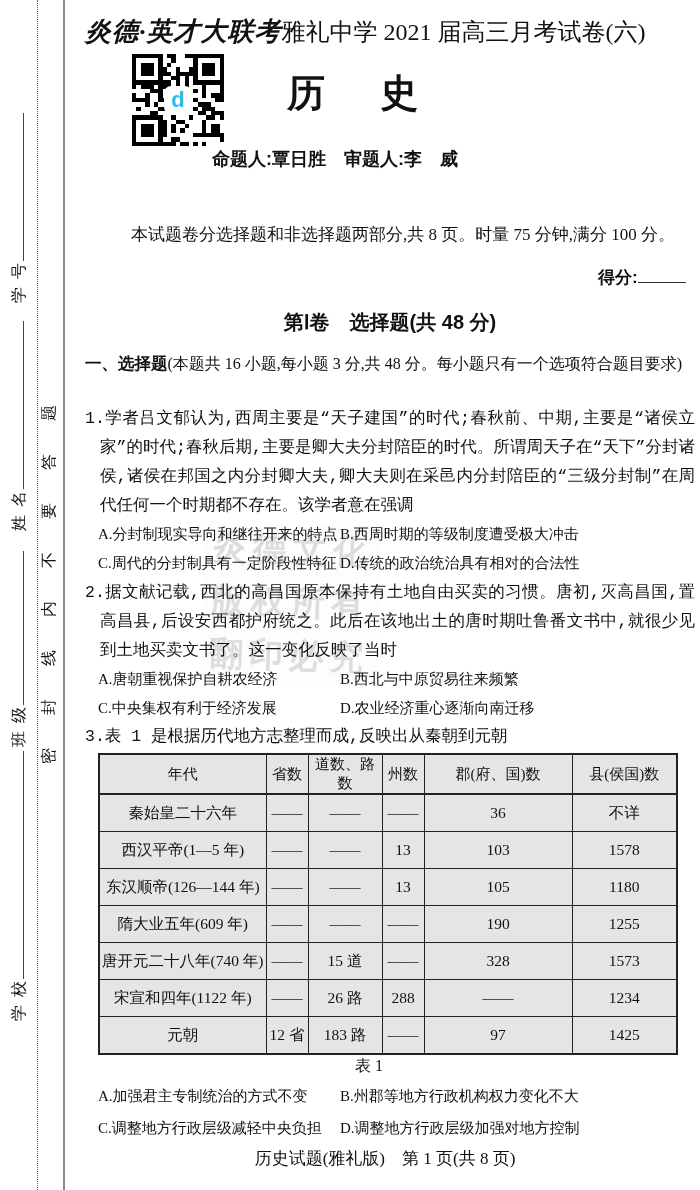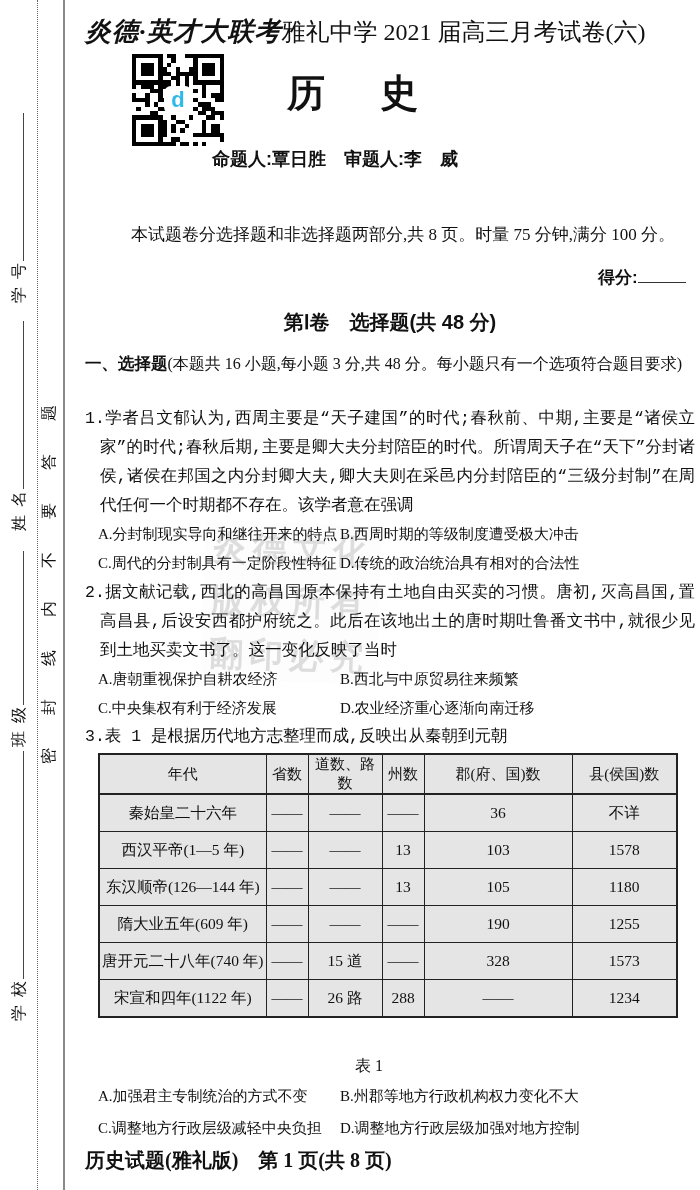--- a/index.html
+++ b/index.html
@@ -64,21 +64,21 @@
 
   
   .dtable { position:absolute; left:98px; top:753px; width:578px; border-collapse:collapse;
             table-layout:fixed; font-size:15.5px; background:#e5e5e5; z-index:1; border:2px solid #222; }
   .dtable th, .dtable td { border:1px solid #222; text-align:center; vertical-align:middle;
                            height:36px; padding:0 1px; font-weight:normal; overflow:hidden; }
   .dtable thead th { border-bottom:2px solid #222; font-size:15px; }
   .caption { left:80px; top:1056px; width:578px; text-align:center; font-size:16px; }
 
   
-  .footer { left:85px; top:1147px; width:600px; font-size:20px;font-weight:bold; }
+  .footer { left:85px; top:1147px; width:600px; text-align:center; font-size:17px; }
 </style>
 </head>
 <body>
 
 <div class="abs watermark">
   <div>炎德文化</div>
   <div>版权所有</div>
   <div>翻印必究</div>
 </div>
 
@@ -322,20 +322,28 @@
         <td>1573</td>
     </tr>
     <tr>
       <td>宋宣和四年(1122 年)</td>
         <td>——</td>
         <td>26 路</td>
         <td>288</td>
         <td>——</td>
         <td>1234</td>
     </tr>
+    <tr>
+      <td>元朝</td>
+        <td>12 省</td>
+        <td>183 路</td>
+        <td>——</td>
+        <td>97</td>
+        <td>1425</td>
+    </tr>
   </tbody>
 </table>
 
 <div class="abs caption">表 1</div>
 
 <div class="abs q3opts">
   <div class="opt-row">
     <span class="o1">A.加强君主专制统治的方式不变</span>
     <span>B.州郡等地方行政机构权力变化不大</span>
   </div>

